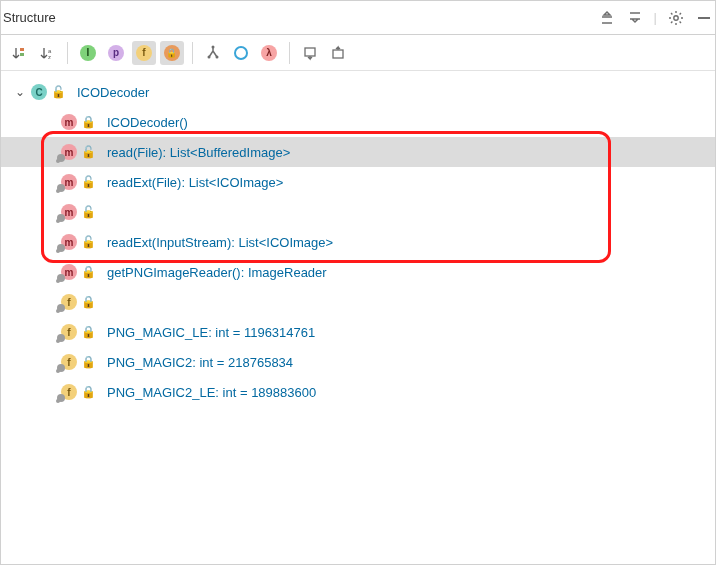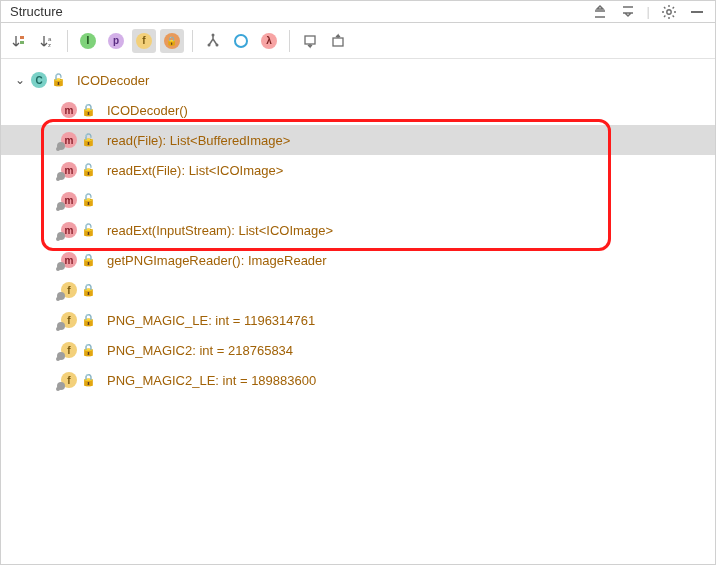--- a/index.html
+++ b/index.html
@@ -15,23 +15,23 @@
   }
   .panel {
     display: flex;
     flex-direction: column;
     height: 100%;
   }
   .header {
     display: flex;
     align-items: center;
     justify-content: space-between;
-    padding: 4px 9px;
+    padding: 4px 2px;
     border-bottom: 1px solid #d0d0d0;
-    height: 22px;
+    height: 34px;
   }
   .title {
     font-size: 13px;
     color: #333;
   }
   .header-actions {
     display: flex;
     align-items: center;
     gap: 10px;
     color: #6e6e6e;
@@ -116,21 +116,21 @@
   .unlock {
     color:#5aa23a;
     font-size:12px;
     margin-left:2px;
   }
   .pin {
     width:8px; height:8px; border-radius:50%; background:#9e9e9e;
     position:absolute; left:-4px; top:10px;
     box-shadow: -3px 3px 0 -2px #9e9e9e;
   }
-  .label { color:#a16207; }
+  .label { color:#0369a1; }
   .highlight-box {
     position: absolute;
     border: 3px solid #ff1a1a;
     border-radius: 12px;
     pointer-events: none;
   }
   .content-area { position: relative; flex:1; }
   svg.arrow-sort { width:16px; height:16px; }
   .hdr-btn { width:18px; height:18px; display:flex; align-items:center; justify-content:center; color:#6e6e6e; }
 </style>

